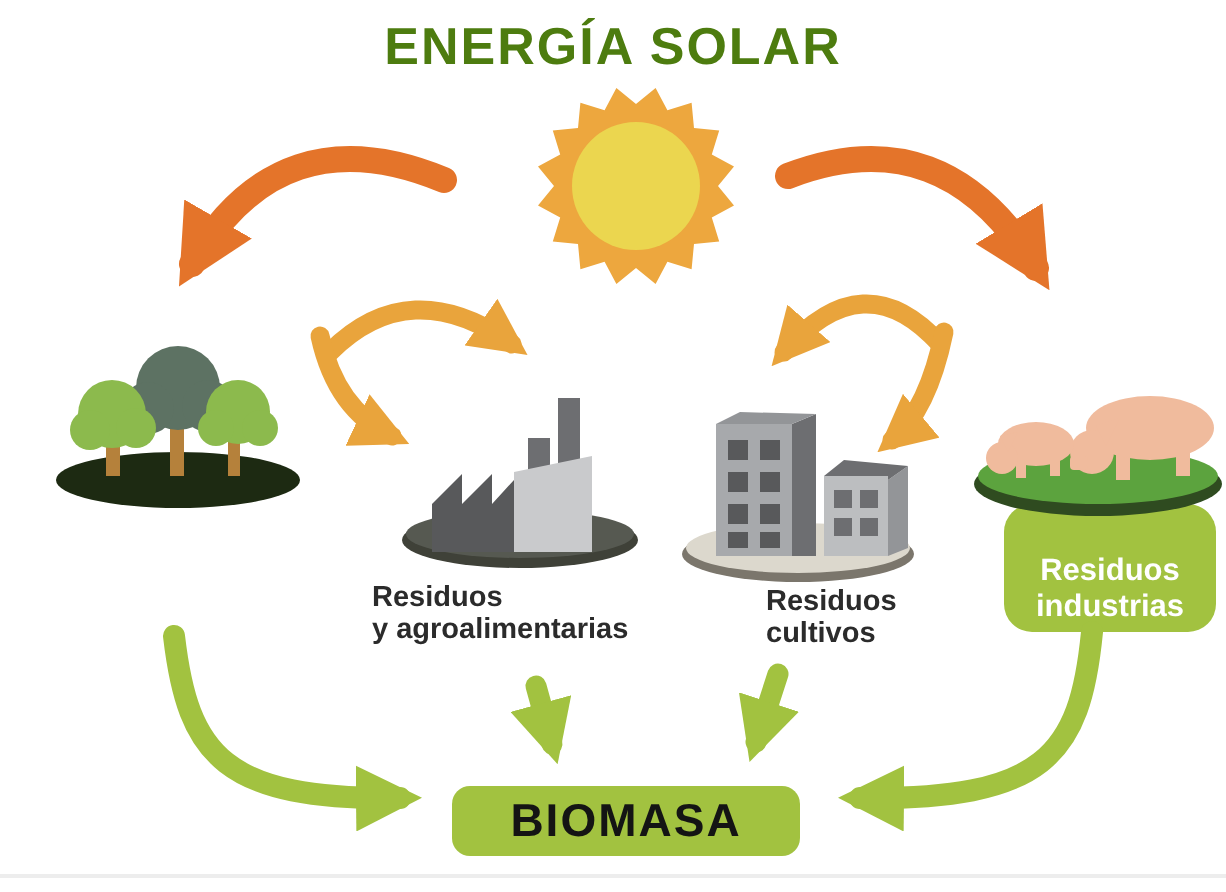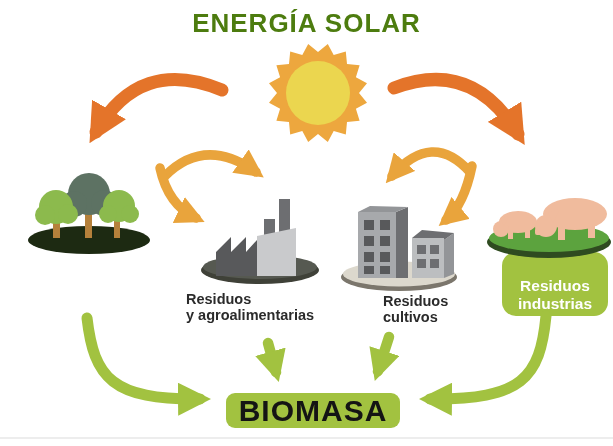--- a/index.html
+++ b/index.html
@@ -27,21 +27,21 @@
   }
   .box-ganaderos{
     left:502px;top:252px;width:106px;height:64px;border-radius:14px;
     font-size:15.5px;line-height:18px;text-align:center;padding-top:25px;box-sizing:border-box;
   }
   .plain-label{position:absolute;color:#2b2b2b;font-weight:bold;font-size:14.5px;line-height:16px;z-index:1;white-space:nowrap;}
   .label-industrias{left:186px;top:291px;}
   .label-urbanos{left:383px;top:293px;}
   .box-biomasa{
     left:226px;top:393px;width:174px;height:35px;border-radius:9px;
-    color:#141414;font-size:30px;letter-spacing:1px;text-align:center;line-height:35px;
+    color:#141414;font-size:23px;letter-spacing:1px;text-align:center;line-height:35px;
   }
   .bottom-line{position:absolute;left:0;bottom:7px;width:100%;height:2px;background:#ededed;z-index:0;}
 </style>
 </head>
 <body>
 
 <div class="canvas">
 
   <h1 class="page-title">ENERGÍA SOLAR</h1>
 

